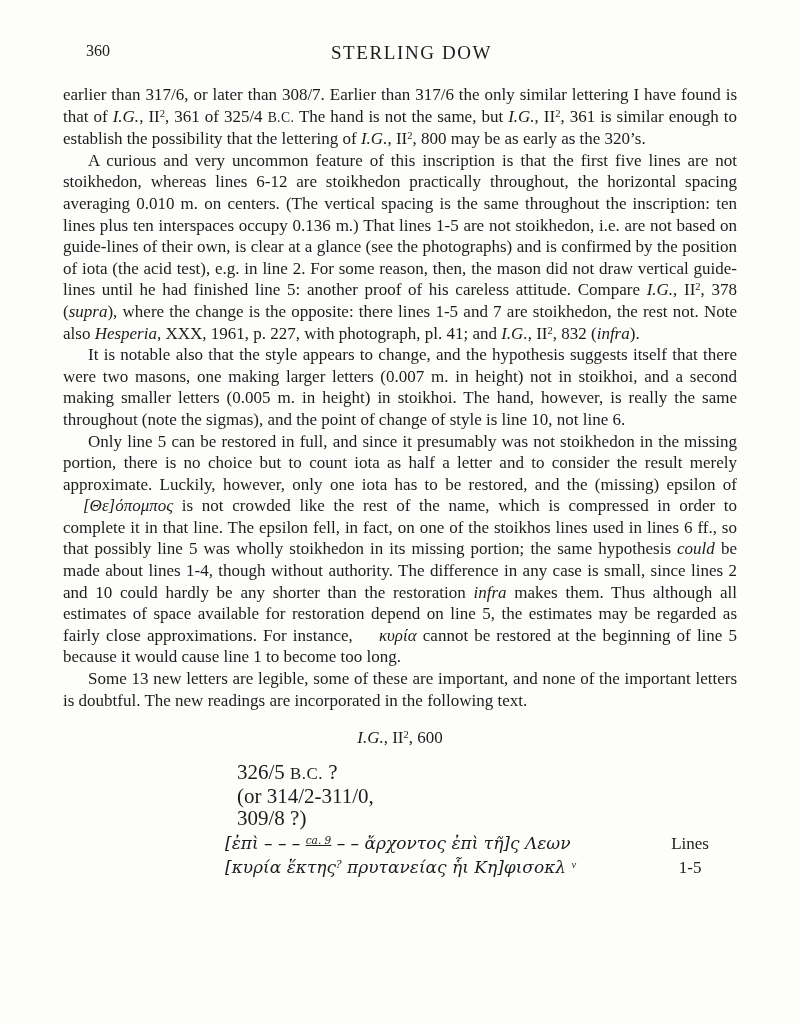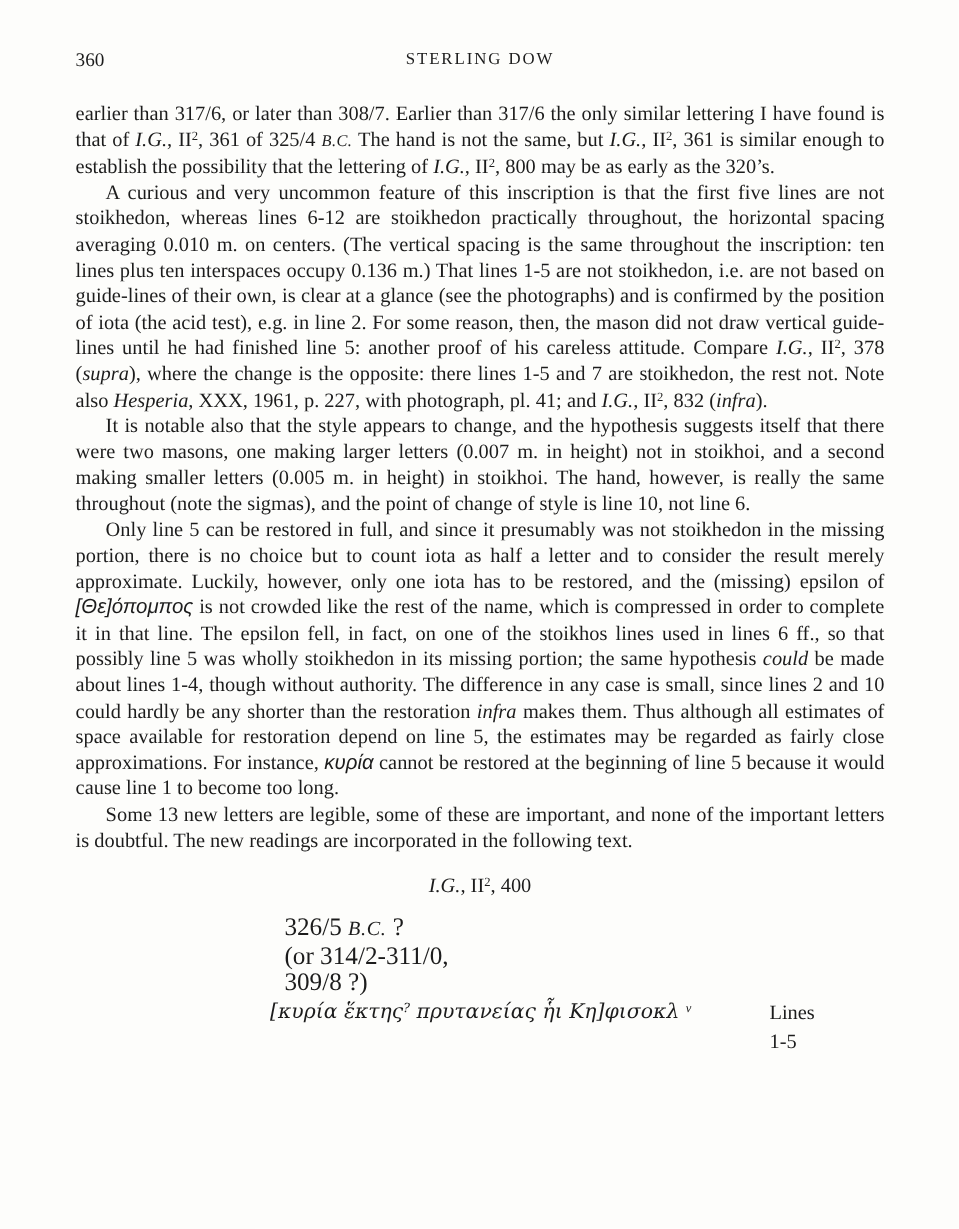--- a/index.html
+++ b/index.html
@@ -6,49 +6,49 @@
   .page {
     position:relative;
     width:799px; height:1024px;
     box-sizing:border-box;
     background:#fdfdfb;
     color:#1c1c1c;
     font-family:"Liberation Serif", serif;
     padding:42px 62px 0 63px;
     overflow:hidden;
   }
-  .header { position:relative; height:20px; font-size:16px; }
+  .header { position:relative; height:20px; font-size:16px;margin-left:23px; }
   .page-num { position:absolute; left:0; top:0; }
   .running-head {
     position:absolute; left:0; right:0; top:0;
-    text-align:center; letter-spacing:1.6px; font-size:14px;
+    text-align:center; letter-spacing:1.6px; font-size:19px;
   }
   .body-text {
     margin-top:22px;
     font-size:17px;
     line-height:21.6px;
     text-align:justify;
   }
   .body-text p { margin:0; text-indent:25px; }
   .body-text p.noindent { text-indent:0; }
 
   .insc-heading { margin-top:17px; text-align:center; font-size:17px; }
   .date-block { margin-top:13px; margin-left:174px; font-size:21px; line-height:22px; }
   .insc-row { display:flex; margin-top:3px; font-size:17px; }
   .greek-lines {
     margin-left:162px;
     line-height:23.5px;
     font-family:"DejaVu Serif", serif;
     font-style:italic;
   }
-  .lines-col { margin-left:auto; margin-right:58px; text-align:left; line-height:23.5px; }
+  .lines-col { margin-left:auto; margin-right:28px; text-align:center; line-height:23.5px; }
 
   .it { font-style:italic;font-family:Liberation Serif, serif; }
-  .g  { font-family:Liberation Sans, sans-serif; font-style:italic; }
-  .sc { font-size:0.8em; letter-spacing:0.03em;font-style:italic; }
+  .g  { font-family:Liberation Serif, serif; font-style:italic;margin-left:20px; }
+  .sc { font-size:0.8em; letter-spacing:0.03em; }
   .sup { font-size:0.62em; vertical-align:0.48em; line-height:0; }
   .ul { text-decoration:underline; }
 </style>
 </head>
 <body>
 
 <div class="page">
 
   <div class="header">
     <span class="page-num">360</span>
@@ -56,30 +56,31 @@
   </div>
 
   <div class="body-text">
     <p class="noindent"><span>earlier than 317/6, or later than 308/7.  Earlier than 317/6 the only similar lettering I have found is that of </span><span class="it">I.G.</span><span>, II</span><span class="sup">2</span><span>, 361 of 325/4 </span><span class="sc">B.C.</span><span>  The hand is not the same, but </span><span class="it">I.G.</span><span>, II</span><span class="sup">2</span><span>, 361 is similar enough to establish the possibility that the lettering of </span><span class="it">I.G.</span><span>, II</span><span class="sup">2</span><span>, 800 may be as early as the 320’s.</span></p>
     <p><span>A curious and very uncommon feature of this inscription is that the first five lines are not stoikhedon, whereas lines 6-12 are stoikhedon practically throughout, the horizontal spacing averaging 0.010 m. on centers.  (The vertical spacing is the same throughout the inscription: ten lines plus ten interspaces occupy 0.136 m.)  That lines 1-5 are not stoikhedon, i.e. are not based on guide-lines of their own, is clear at a glance (see the photographs) and is confirmed by the position of iota (the acid test), e.g. in line 2.  For some reason, then, the mason did not draw vertical guide-lines until he had finished line 5: another proof of his careless attitude.  Compare </span><span class="it">I.G.</span><span>, II</span><span class="sup">2</span><span>, 378 (</span><span class="it">supra</span><span>), where the change is the opposite: there lines 1-5 and 7 are stoikhedon, the rest not.  Note also </span><span class="it">Hesperia</span><span>, XXX, 1961, p. 227, with photograph, pl. 41; and </span><span class="it">I.G.</span><span>, II</span><span class="sup">2</span><span>, 832 (</span><span class="it">infra</span><span>).</span></p>
     <p><span>It is notable also that the style appears to change, and the hypothesis suggests itself that there were two masons, one making larger letters (0.007 m. in height) not in stoikhoi, and a second making smaller letters (0.005 m. in height) in stoikhoi.  The hand, however, is really the same throughout (note the sigmas), and the point of change of style is line 10, not line 6.</span></p>
     <p><span>Only line 5 can be restored in full, and since it presumably was not stoikhedon in the missing portion, there is no choice but to count iota as half a letter and to consider the result merely approximate.  Luckily, however, only one iota has to be restored, and the (missing) epsilon of </span><span class="g">[Θε]όπομπος</span><span> is not crowded like the rest of the name, which is compressed in order to complete it in that line.  The epsilon fell, in fact, on one of the stoikhos lines used in lines 6 ff., so that possibly line 5 was wholly stoikhedon in its missing portion; the same hypothesis </span><span class="it">could</span><span> be made about lines 1-4, though without authority.  The difference in any case is small, since lines 2 and 10 could hardly be any shorter than the restoration </span><span class="it">infra</span><span> makes them.  Thus although all estimates of space available for restoration depend on line 5, the estimates may be regarded as fairly close approximations.  For instance, </span><span class="g">κυρία</span><span> cannot be restored at the beginning of line 5 because it would cause line 1 to become too long.</span></p>
     <p><span>Some 13 new letters are legible, some of these are important, and none of the important letters is doubtful.  The new readings are incorporated in the following text.</span></p>
   </div>
 
-  <div class="insc-heading"><span class="it">I.G.</span><span>, II</span><span class="sup">2</span><span>, 400</span></div>
+  <div class="insc-heading"><span class="it">I.G.</span><span>, II</span><span class="sup">2</span><span>, 600</span></div>
 
   <div class="date-block">
     <div><span>326/5 </span><span class="sc">B.C.</span><span> ?</span></div>
     <div><span>(or 314/2-311/0,</span></div>
     <div><span>309/8 ?)</span></div>
   </div>
 
   <div class="insc-row">
     <div class="greek-lines">
+      <div><span>[ἐπὶ – – – </span><span class="sup ul">ca. 9</span><span> – – ἄρχοντος ἐπὶ τῆ]ς Λεων</span></div>
       <div><span>[κυρία ἕκτης</span><span class="sup">?</span><span> πρυτανείας ἧι Κη]φισοκλ </span><span class="it sup">v</span></div>
     </div>
     <div class="lines-col">
       <div>Lines</div>
       <div>1-5</div>
     </div>
   </div>
 
 </div>
 

